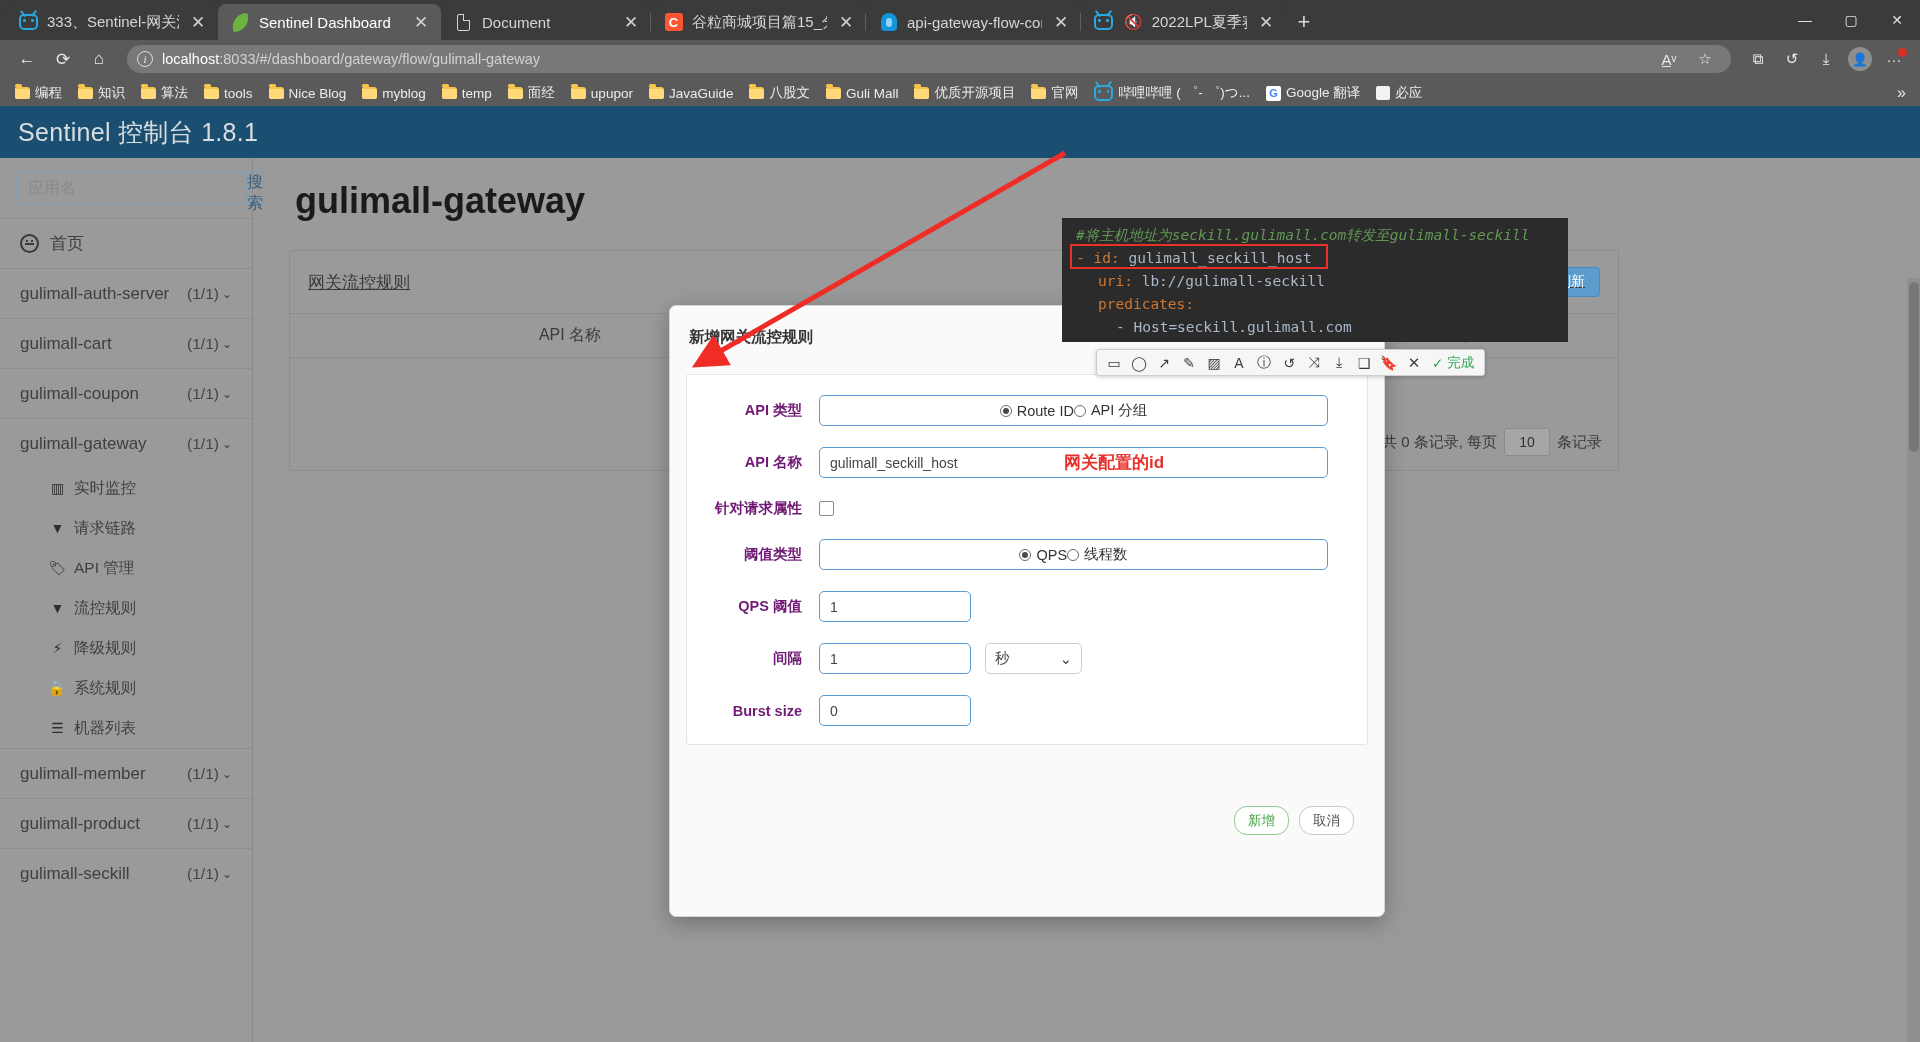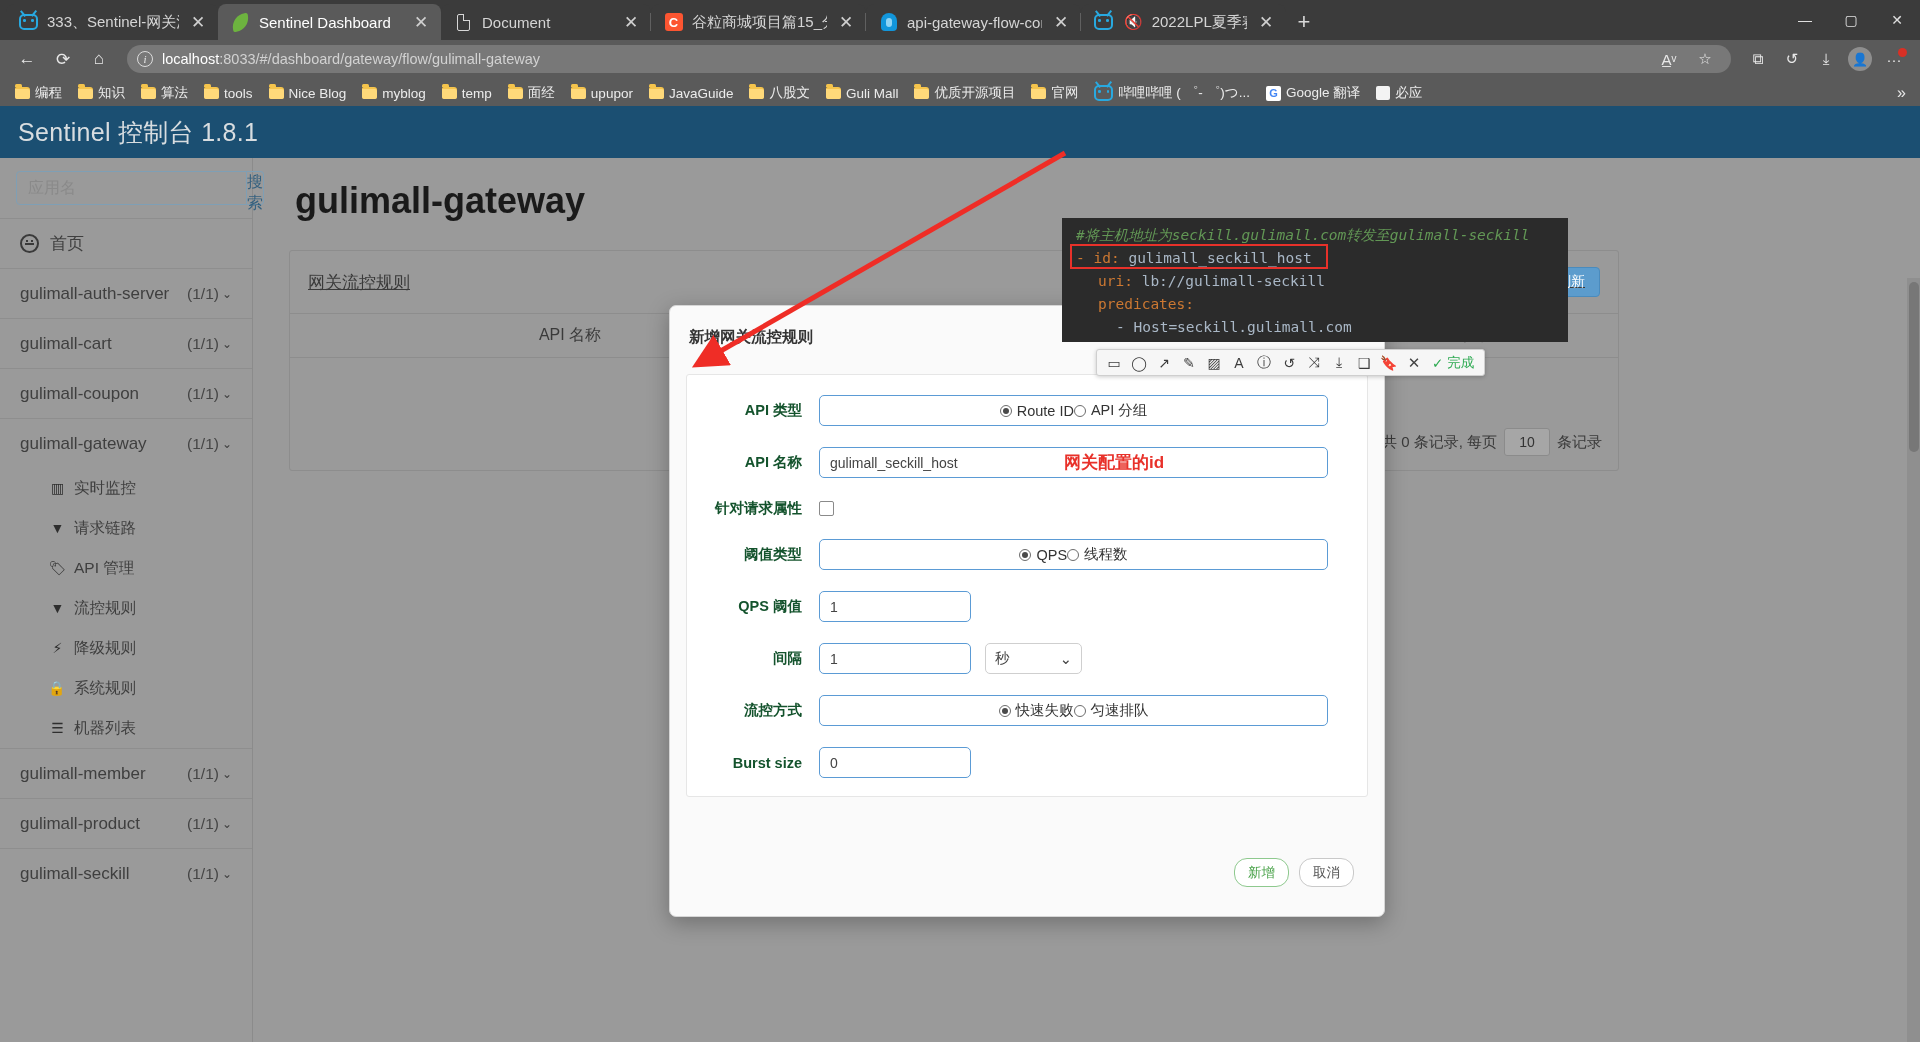--- a/index.html
+++ b/index.html
@@ -135,21 +135,21 @@
 
   
   .modal {
     position:absolute; left:416px; top:147px; width:716px; height:612px;
     background:#fafafa; border:1px solid #d6d6d6; border-radius:7px;
     box-shadow:0 6px 22px rgba(0,0,0,.28);
   }
   .modal-title { padding:21px 0 0 19px; font-size:15.5px; font-weight:bold; color:#333; }
   .modal-body { margin:26px 16px 0 16px; background:#fff; border:1px solid #e6e6e6; border-radius:3px; padding:20px 16px 14px 0; }
   .frow { display:flex; align-items:center; margin-bottom:21px; }
-  .flabel { width:132px; text-align:right; padding-right:17px; font-size:14.5px; font-weight:bold; color:#14532d; flex:0 0 auto;}
+  .flabel { width:132px; text-align:right; padding-right:17px; font-size:14.5px; font-weight:bold; color:#701a75; flex:0 0 auto;}
   .fctl { flex:1; display:flex; align-items:center; gap:14px; }
   .radio-box {
     width:509px; height:31px; border:1px solid #5b9bd5; border-radius:5px;
     display:flex; align-items:center; justify-content:center; gap:0; font-size:14.5px; color:#333;
   }
   .radio { display:inline-flex; align-items:center; gap:5px; }
   .rdot { width:12px; height:12px; border:1.4px solid #6d6d6d; border-radius:50%; display:inline-block; position:relative; }
   .rdot.on:after { content:""; position:absolute; left:2px; top:2px; width:6px; height:6px; border-radius:50%; background:#4a4a4a;}
   .text-input {
     height:31px; border:1px solid #5b9bd5; border-radius:5px; padding:0 10px;
@@ -570,35 +570,20 @@
               <div class="flabel">间隔</div>
               <div class="fctl">
                 <input class="text-input input-sm" value="1" style="">
                 <span class="sel">
                     <span>秒</span>
                     <span>⌄</span>
                   </span>
               </div>
             </div>
 
-            <div class="frow">
-              <div class="flabel">流控方式</div>
-              <div class="fctl">
-                <div class="radio-box">
-                  <span class="radio">
-                      <span class="rdot on"></span>
-                      <span>快速失败</span>
-                    </span>
-                  <span class="radio">
-                      <span class="rdot"></span>
-                      <span>匀速排队</span>
-                    </span>
-                </div>
-              </div>
-            </div>
 
             <div class="frow" style="margin-bottom:4px">
               <div class="flabel">Burst size</div>
               <div class="fctl">
                 <input class="text-input input-sm" value="0" style="">
               </div>
             </div>
           </div>
 
           <div class="modal-foot">

